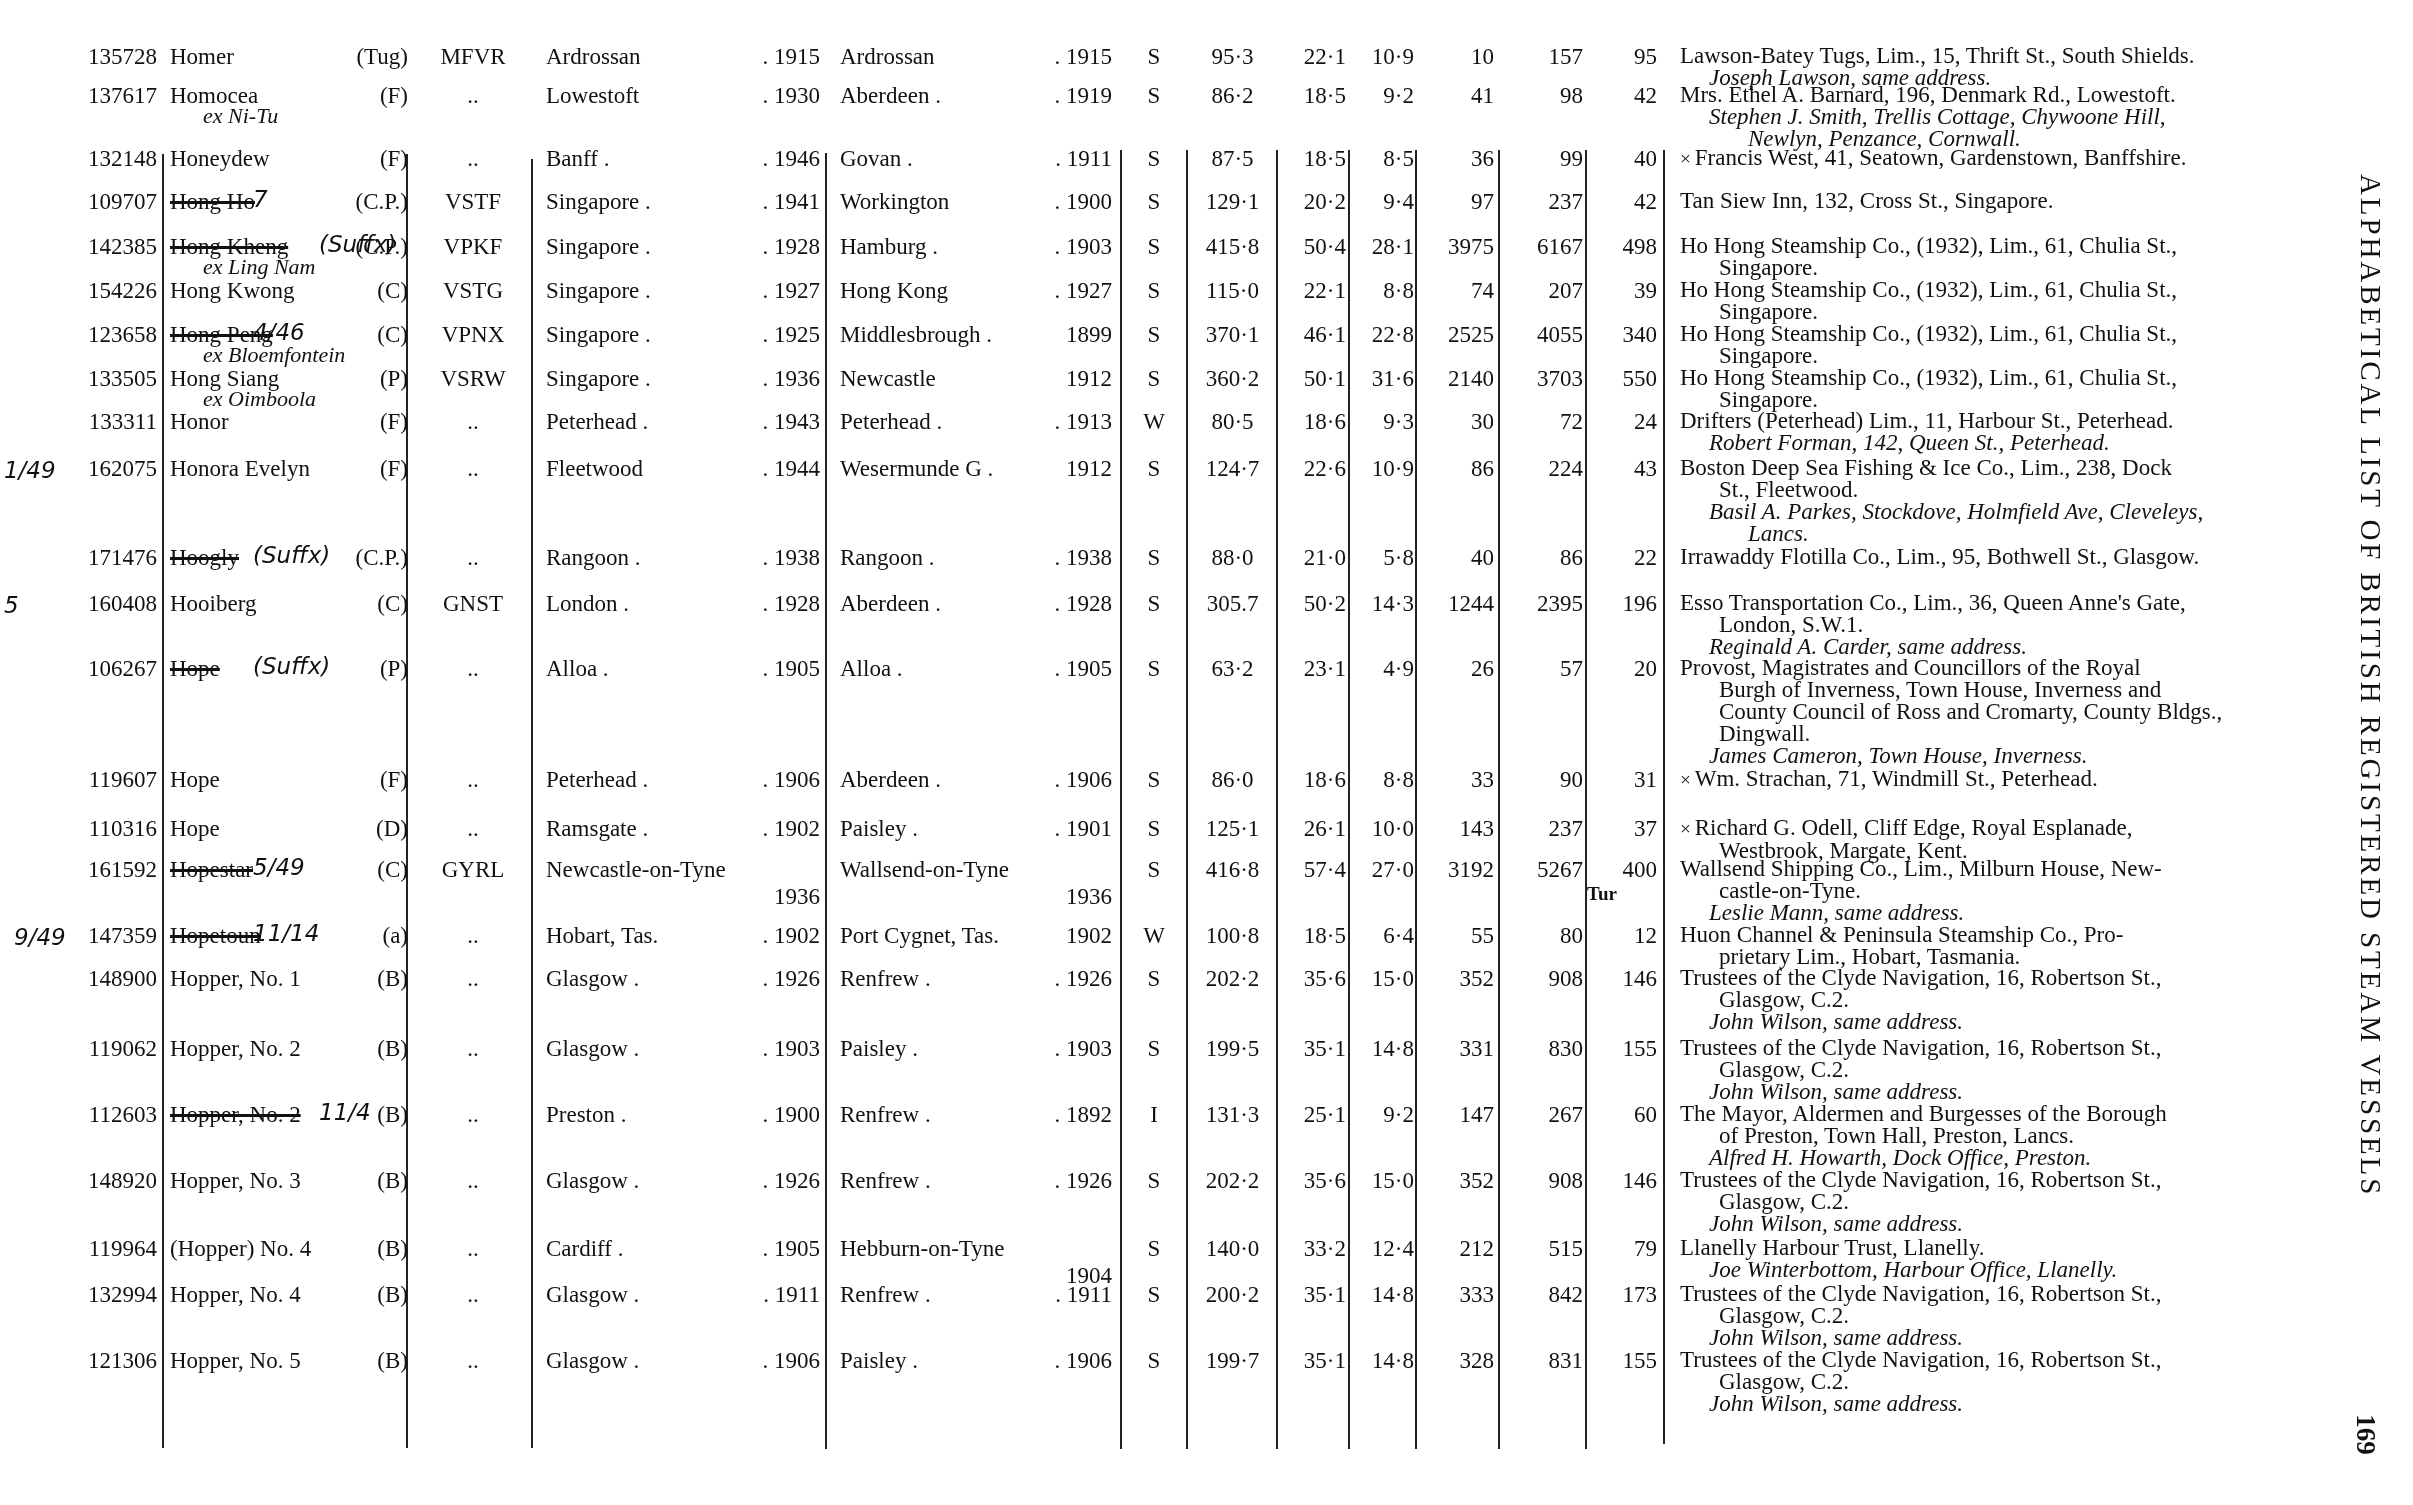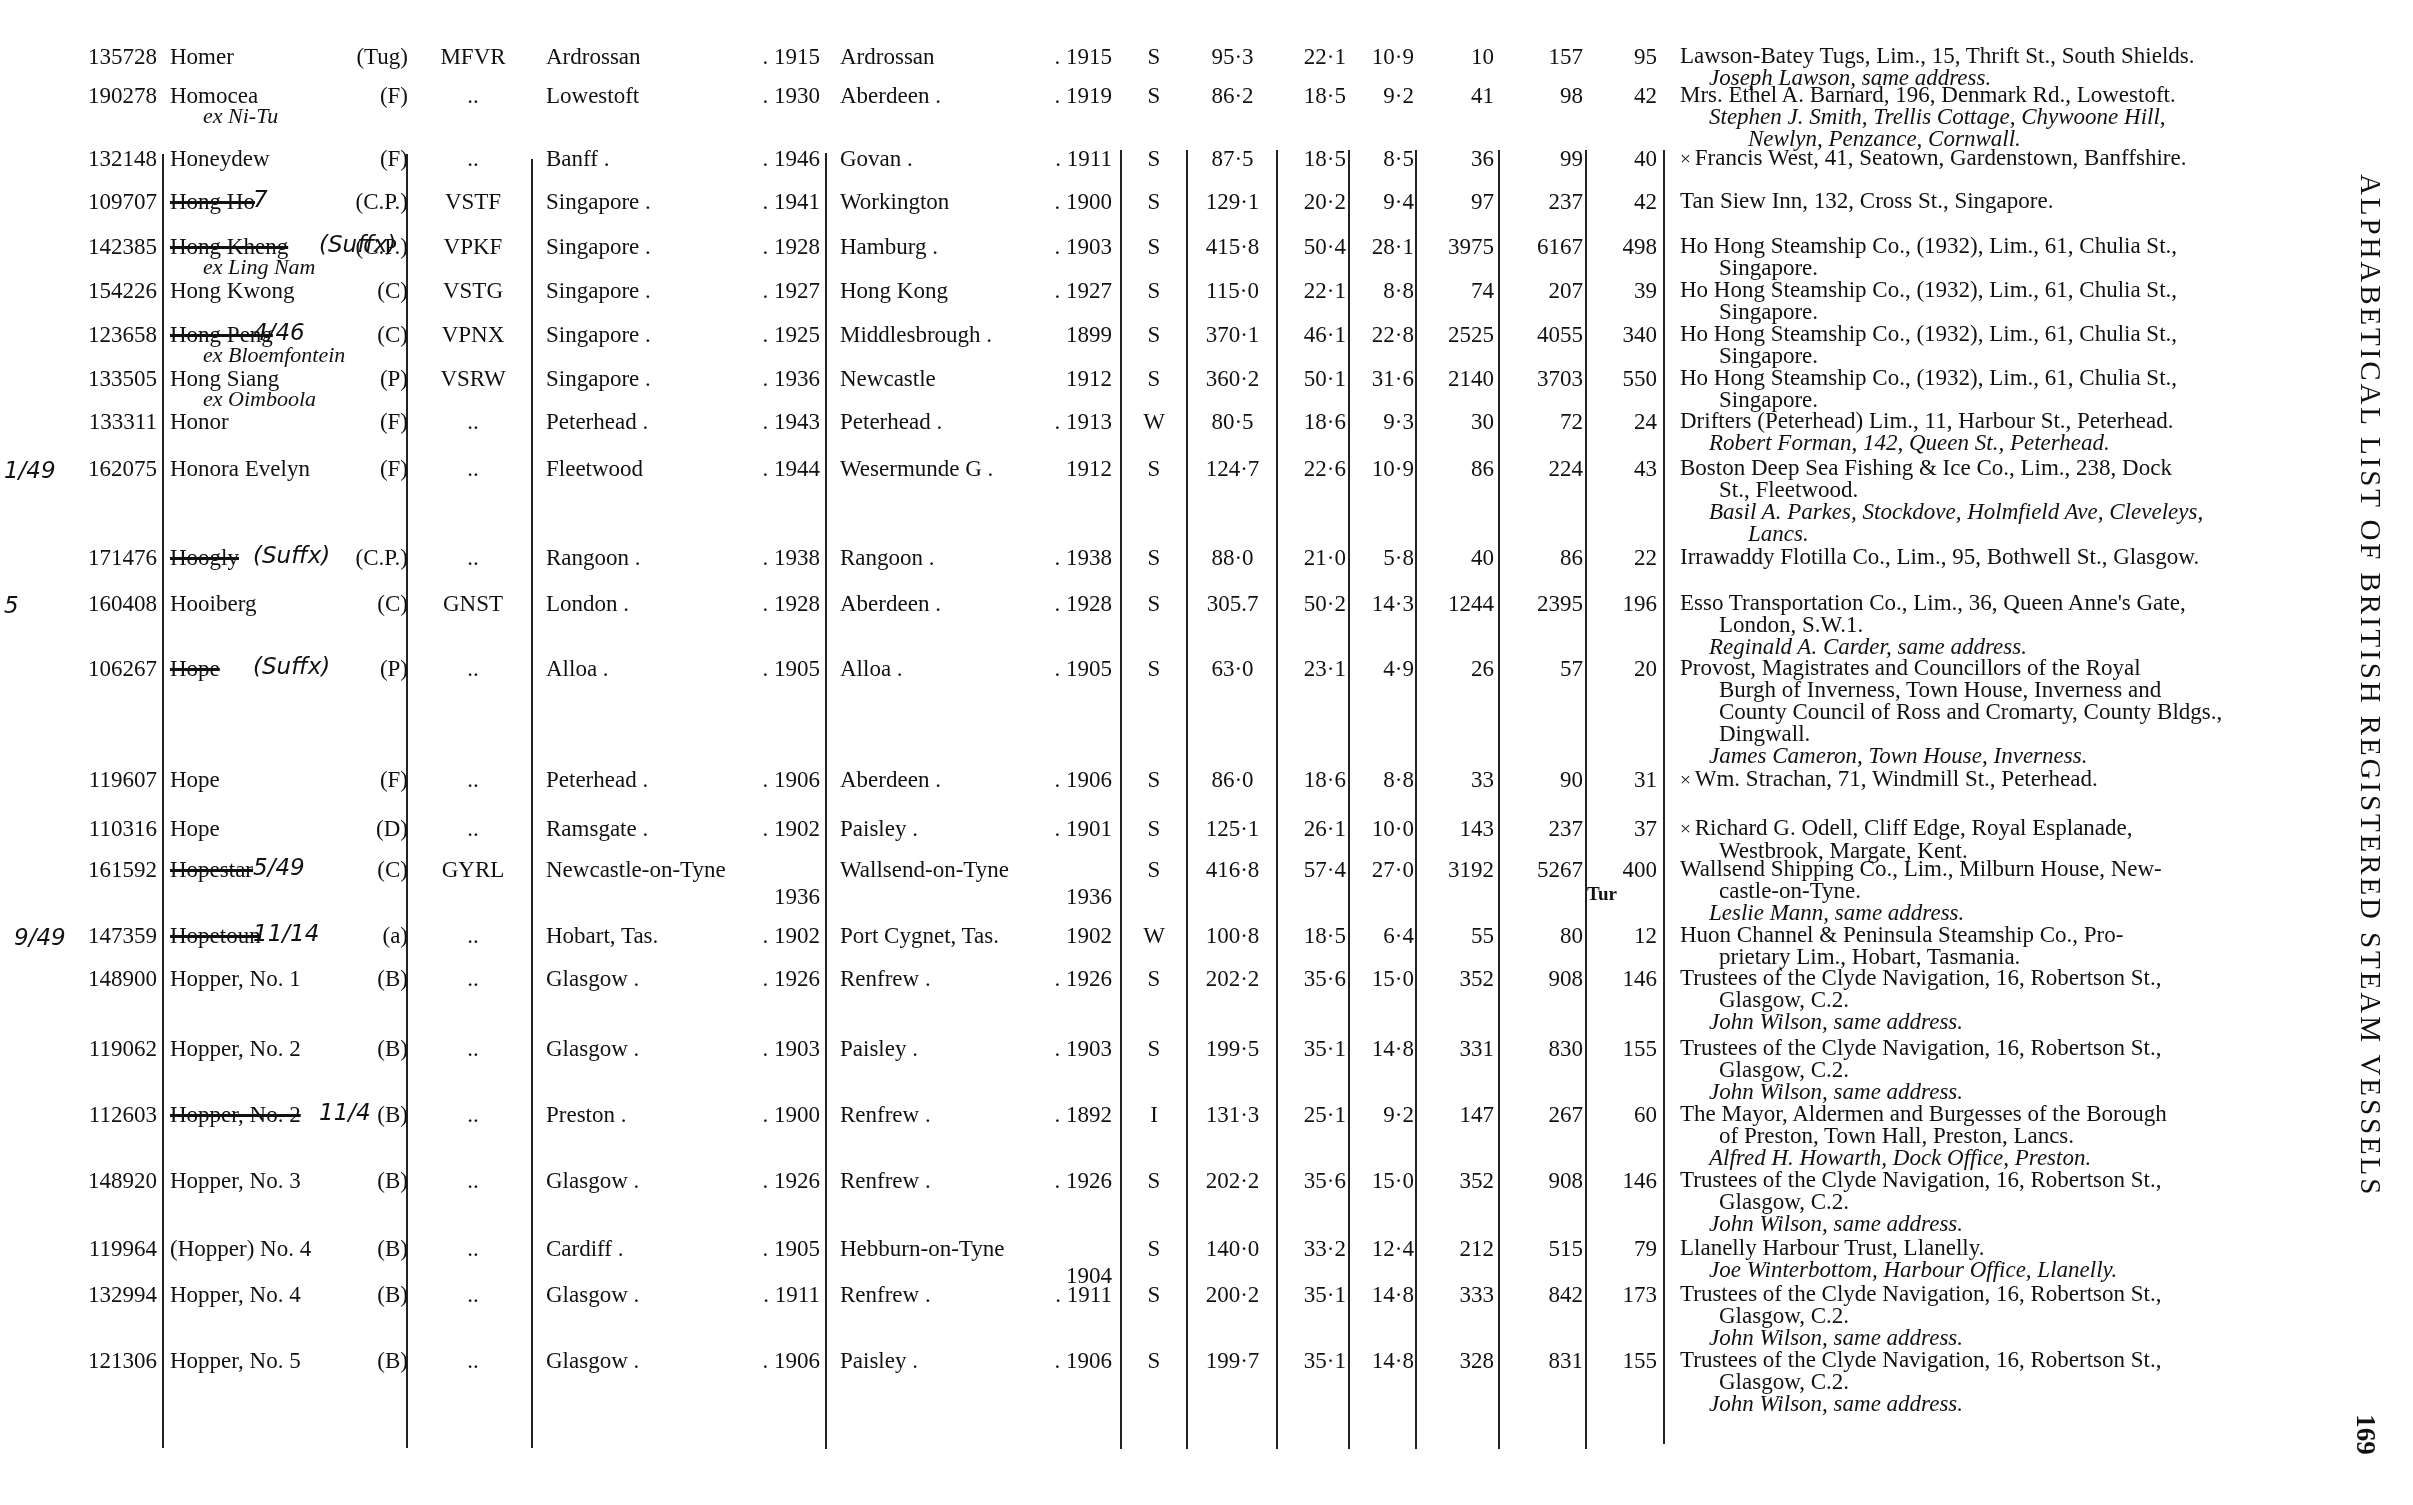--- a/index.html
+++ b/index.html
@@ -74,21 +74,21 @@
         <div class="cell dep">10·9</div>
         <div class="cell nrt">10</div>
         <div class="cell grt">157</div>
         <div class="cell hp">95</div>
         <div class="owner">
           <div class="ln "><span>Lawson-Batey Tugs, Lim., 15, Thrift St., South Shields.</span></div>
           <div class="ln mgr"><span>Joseph Lawson, same address.</span></div>
         </div>
       </div>
       <div class="row" style="top: 84px;">
-        <div class="cell reg">190278</div>
+        <div class="cell reg">137617</div>
         <div class="cell name">Homocea</div>
         <div class="cell rig">(F)</div>
         <div class="exname">ex Ni-Tu</div>
         <div class="cell sig">..</div>
         <div class="cell port">Lowestoft</div>
         <div class="cell portyr">. 1930</div>
         <div class="cell built">Aberdeen .</div>
         <div class="cell builtyr">. 1919</div>
         <div class="cell prop">S</div>
         <div class="cell len">86·2</div>
@@ -326,21 +326,21 @@
         <div class="cell reg">106267</div>
         <div class="cell name strike">Hope</div>
         <div class="hand" style="left: 253px; top: -3.9px;">(Suffx)</div>
         <div class="cell rig">(P)</div>
         <div class="cell sig">..</div>
         <div class="cell port">Alloa .</div>
         <div class="cell portyr">. 1905</div>
         <div class="cell built">Alloa .</div>
         <div class="cell builtyr">. 1905</div>
         <div class="cell prop">S</div>
-        <div class="cell len">63·0</div>
+        <div class="cell len">63·2</div>
         <div class="cell br">23·1</div>
         <div class="cell dep">4·9</div>
         <div class="cell nrt">26</div>
         <div class="cell grt">57</div>
         <div class="cell hp">20</div>
         <div class="owner">
           <div class="ln "><span>Provost, Magistrates and Councillors of the Royal</span></div>
           <div class="ln ind"><span>Burgh of Inverness, Town House, Inverness and</span></div>
           <div class="ln ind"><span>County Council of Ross and Cromarty, County Bldgs.,</span></div>
           <div class="ln ind"><span>Dingwall.</span></div>

